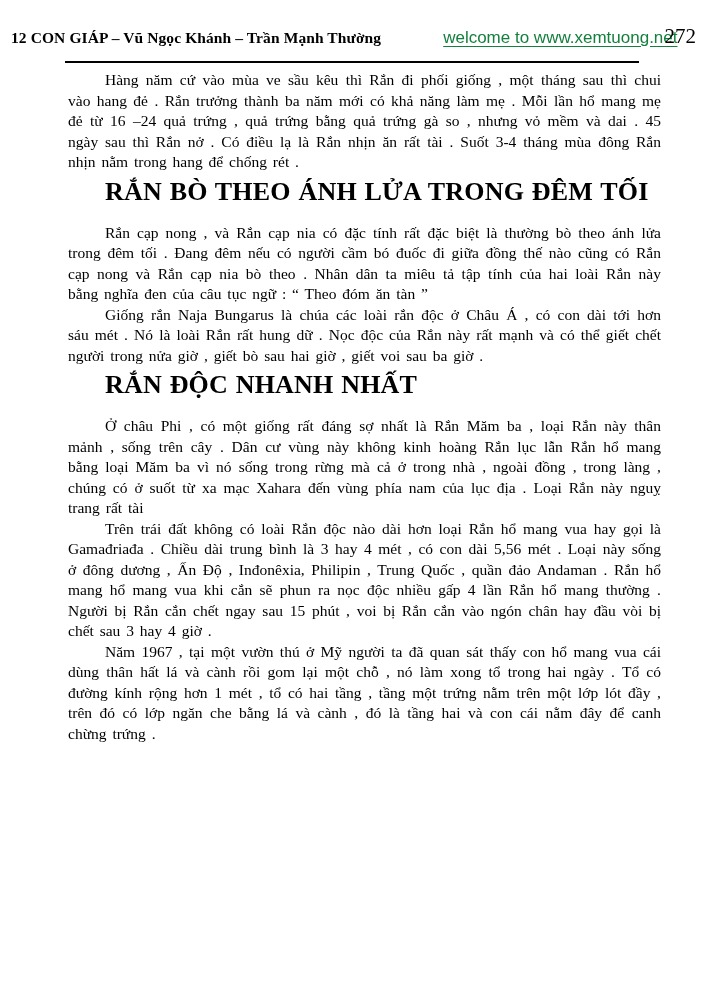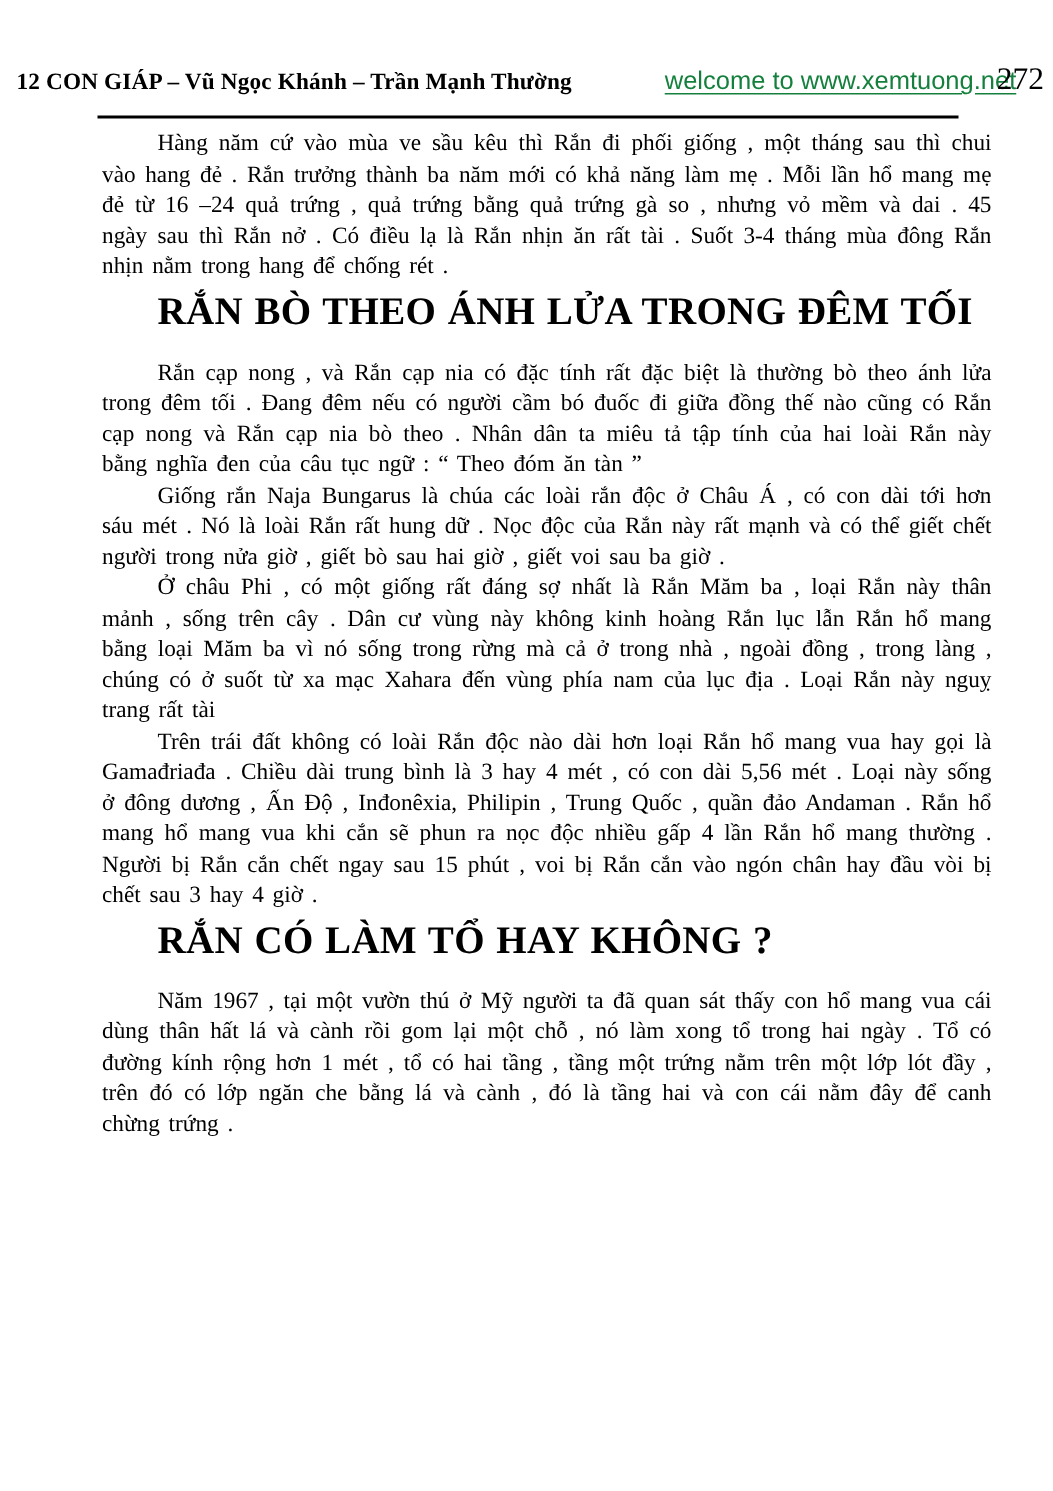--- a/index.html
+++ b/index.html
@@ -12,21 +12,21 @@
     height: 994px;
     overflow: hidden;
     position: relative;
     font-family: "Liberation Serif", serif;
     color: #000000;
   }
   .header {
     display: flex;
     justify-content: space-between;
     align-items: baseline;
-    margin: 40px 6px 0 11px;
+    margin: 24px 6px 0 11px;
     white-space: nowrap;
     text-align: right;
   }
   .header-title {
     font-family: "Liberation Serif", serif;
     font-weight: bold;
     font-size: 15.5px;
     letter-spacing: 0.1px;
   }
   .header-right {
@@ -88,17 +88,17 @@
   </span>
 </div>
 
 <hr class="rule">
 
 <div class="content" id="doc-body">
     <div class="paragraph indent">Hàng năm cứ vào mùa ve sầu kêu thì Rắn đi phối giống , một tháng sau thì chui vào hang đẻ . Rắn trưởng thành ba năm mới có khả năng làm mẹ . Mỗi lần hổ mang mẹ đẻ từ 16 –24 quả trứng , quả trứng bằng quả trứng gà so , nhưng vỏ mềm và dai . 45 ngày sau thì Rắn nở . Có điều lạ là Rắn nhịn ăn rất tài . Suốt 3-4 tháng mùa đông Rắn nhịn nằm trong hang để chống rét .</div>
     <div class="heading">RẮN BÒ THEO ÁNH LỬA TRONG ĐÊM TỐI</div>
     <div class="paragraph indent">Rắn cạp nong , và Rắn cạp nia có đặc tính rất đặc biệt là thường bò theo ánh lửa trong đêm tối . Đang đêm nếu có người cầm bó đuốc đi giữa đồng thế nào cũng có Rắn cạp nong và Rắn cạp nia bò theo . Nhân dân ta miêu tả tập tính của hai loài Rắn này bằng nghĩa đen của câu tục ngữ : “ Theo đóm ăn tàn ”</div>
     <div class="paragraph indent">Giống rắn Naja Bungarus là chúa các loài rắn độc ở Châu Á , có con dài tới hơn sáu mét . Nó là loài Rắn rất hung dữ . Nọc độc của Rắn này rất mạnh và có thể giết chết người trong nửa giờ , giết bò sau hai giờ , giết voi sau ba giờ .</div>
+    <div class="heading">RẮN ĐỘC NHANH NHẤT</div>
     <div class="paragraph indent">Ở châu Phi , có một giống rất đáng sợ nhất là Rắn Măm ba , loại Rắn này thân mảnh , sống trên cây . Dân cư vùng này không kinh hoàng Rắn lục lẫn Rắn hổ mang bằng loại Măm ba vì nó sống trong rừng mà cả ở trong nhà , ngoài đồng , trong làng , chúng có ở suốt từ xa mạc Xahara đến vùng phía nam của lục địa . Loại Rắn này nguỵ trang rất tài</div>
     <div class="paragraph indent">Trên trái đất không có loài Rắn độc nào dài hơn loại Rắn hổ mang vua hay gọi là Gamađriađa . Chiều dài trung bình là 3 hay 4 mét , có con dài 5,56 mét . Loại này sống ở đông dương , Ấn Độ , Inđonêxia, Philipin , Trung Quốc , quần đảo Andaman . Rắn hổ mang hổ mang vua khi cắn sẽ phun ra nọc độc nhiều gấp 4 lần Rắn hổ mang thường . Người bị Rắn cắn chết ngay sau 15 phút , voi bị Rắn cắn vào ngón chân hay đầu vòi bị chết sau 3 hay 4 giờ .</div>
-    <div class="heading">RẮN CÓ LÀM TỔ HAY KHÔNG ?</div>
     <div class="paragraph indent">Năm 1967 , tại một vườn thú ở Mỹ người ta đã quan sát thấy con hổ mang vua cái dùng thân hất lá và cành rồi gom lại một chỗ , nó làm xong tổ trong hai ngày . Tổ có đường kính rộng hơn 1 mét , tổ có hai tầng , tầng một trứng nằm trên một lớp lót đầy , trên đó có lớp ngăn che bằng lá và cành , đó là tầng hai và con cái nằm đây để canh chừng trứng .</div>
   </div>
 
 </body></html>

